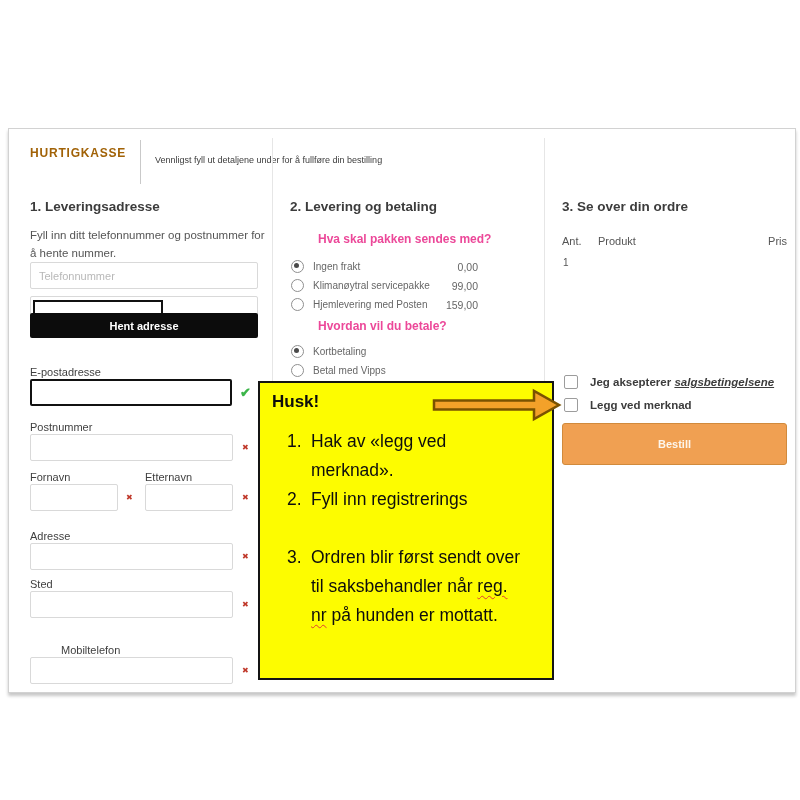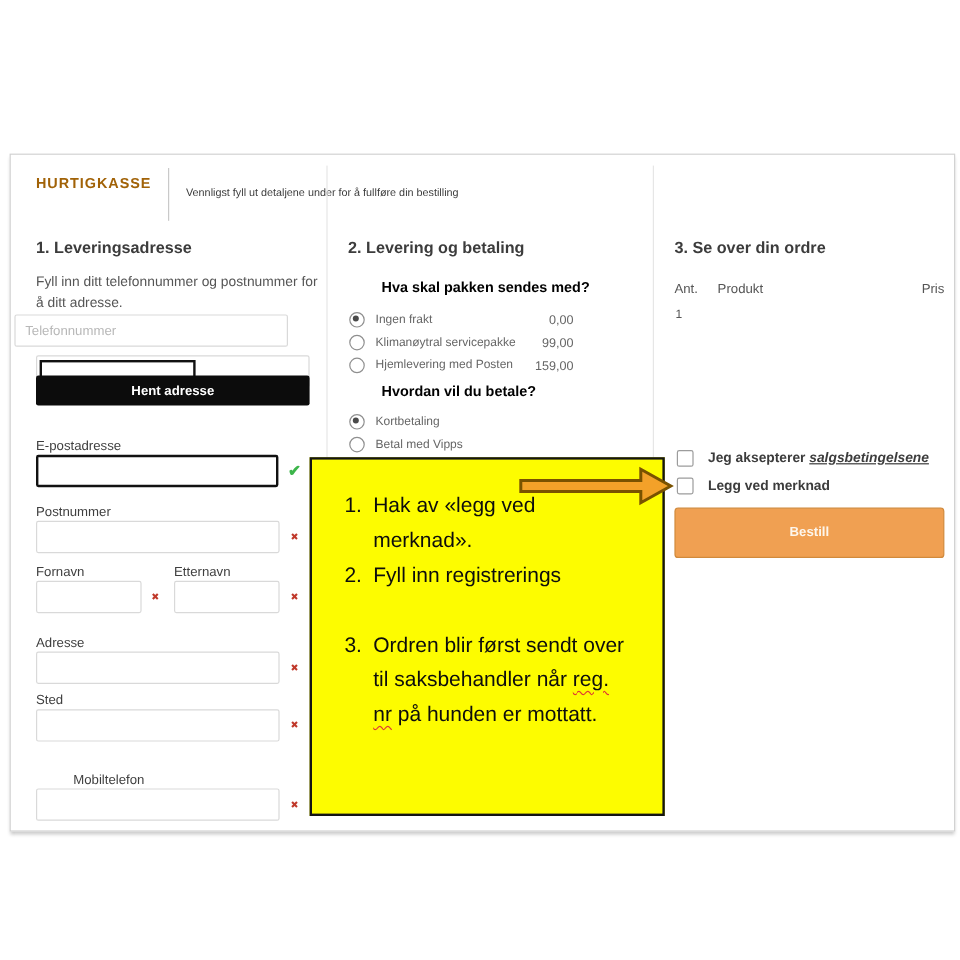--- a/index.html
+++ b/index.html
@@ -11,21 +11,21 @@
         border:1px solid #d2d2d2;box-shadow:0 3px 3px rgba(0,0,0,.22);}
   
   .hdr-title{left:30px;top:146px;font-size:12px;font-weight:600;color:#a16207;letter-spacing:.8px;}
   .hdr-divider{left:140px;top:140px;width:1px;height:44px;background:#c9c9c9;}
   .hdr-sub{left:155px;top:155px;font-size:9px;color:#3c3c3c;}
   .vline{width:1px;background:#e6e6e6;}
   .v1{left:272px;top:138px;height:244px;}
   .v2{left:544px;top:138px;height:408px;}
   
   .sec-h{font-size:13.5px;font-weight:700;color:#3c3c3c;}
-  .q-h{font-size:12px;font-weight:700;color:#000000;padding-left:28px;}
+  .q-h{font-size:12px;font-weight:700;color:#ec4899;padding-left:28px;}
   .lbl{font-size:11px;color:#3f3f3f;}
   
   .inp{border:1px solid #d9d9d9;border-radius:2px;background:#fff;height:27px;
        font-family:"Liberation Sans",sans-serif;font-size:11px;color:#444;
        padding:0 8px;box-sizing:border-box;outline:none;}
   .inp::placeholder{color:#b8b8b8;}
   .inp-black{border:2px solid #111;}
   .blackbox{border:2px solid #111;background:#fff;}
   .btn-black{background:#0c0c0c;color:#fff;border:none;border-radius:2px;
        font-family:"Liberation Sans",sans-serif;font-size:11px;font-weight:700;
@@ -68,23 +68,23 @@
 
 <div class="abs card"></div>
 
 <div class="abs hdr-title">HURTIGKASSE</div>
 <div class="abs hdr-divider"></div>
 <div class="abs hdr-sub">Vennligst fyll ut detaljene under for å fullføre din bestilling</div>
 <div class="abs vline v1"></div>
 <div class="abs vline v2"></div>
 
 <div class="abs sec-h" style="left:30px;top:199px;">1. Leveringsadresse</div>
-<div class="abs" style="left:30px;top:226px;width:238px;font-size:11.5px;line-height:1.6;color:#555;">Fyll inn ditt telefonnummer og postnummer for å ditt adresse.</div>
+<div class="abs" style="left:30px;top:226px;width:238px;font-size:11.5px;line-height:1.6;color:#555;">Fyll inn ditt telefonnummer og postnummer for å hente nummer.</div>
 
-<input class="abs inp" style="left: 12px; top: 262px; width: 228px;" placeholder="Telefonnummer">
+<input class="abs inp" style="left: 30px; top: 262px; width: 228px;" placeholder="Telefonnummer">
 <input class="abs inp" style="left: 30px; top: 296px; width: 228px;">
 <div class="abs blackbox" style="left:33px;top:300px;width:126px;height:15px;"></div>
 
 <button class="abs btn-black" style="left:30px;top:313px;width:228px;height:25px;">Hent adresse</button>
 
 <div class="abs lbl" style="left:30px;top:366px;">E-postadresse</div>
 <input class="abs inp inp-black" style="left: 30px; top: 379px; width: 202px;">
 <span class="abs okcheck" style="left:240px;top:385px;">✔</span>
 
 <div class="abs lbl" style="left:30px;top:421px;">Postnummer</div>
@@ -154,20 +154,21 @@
   <span><span>Jeg aksepterer </span><span class="link">salgsbetingelsene</span></span>
 </div>
 <div class="abs cb-row" style="left:564px;top:398px;width:228px;">
   <span class="cbox"></span>
   <span>Legg ved merknad</span>
 </div>
 
 <button class="abs btn-orange" style="left:562px;top:423px;width:225px;height:42px;">Bestill</button>
 
 <div class="abs note">
+  <div class="note-h">Husk!</div>
   <div class="note-list">
     <div class="note-item">
       <span class="note-num">1.</span>
       <span class="note-text">
         <span>Hak av «legg ved</span><br>
         <span>merknad».</span>
       </span>
     </div>
     <div class="note-item">
       <span class="note-num">2.</span>

